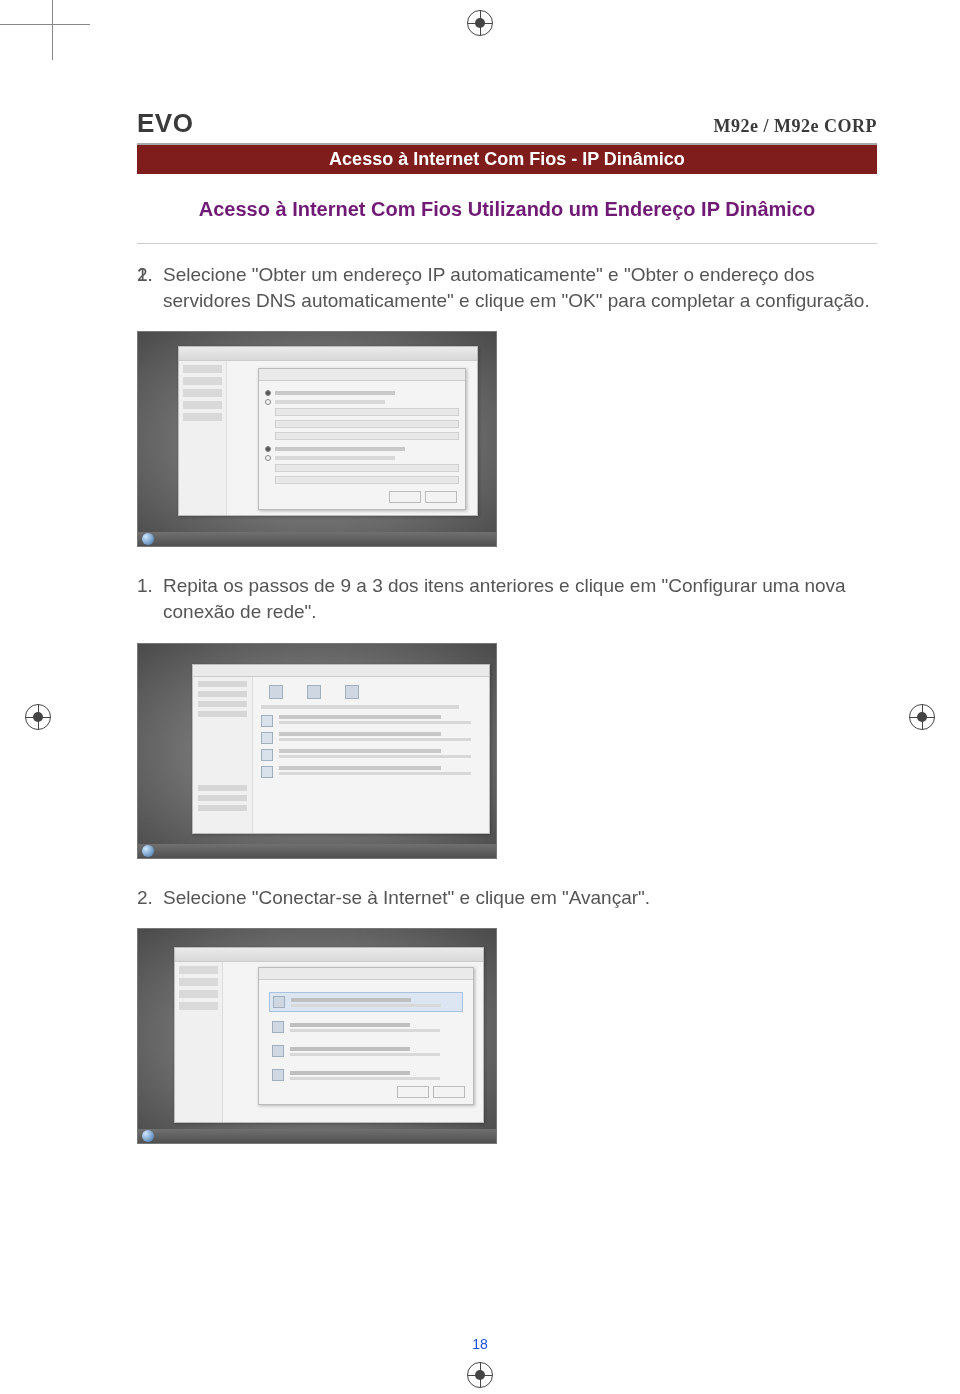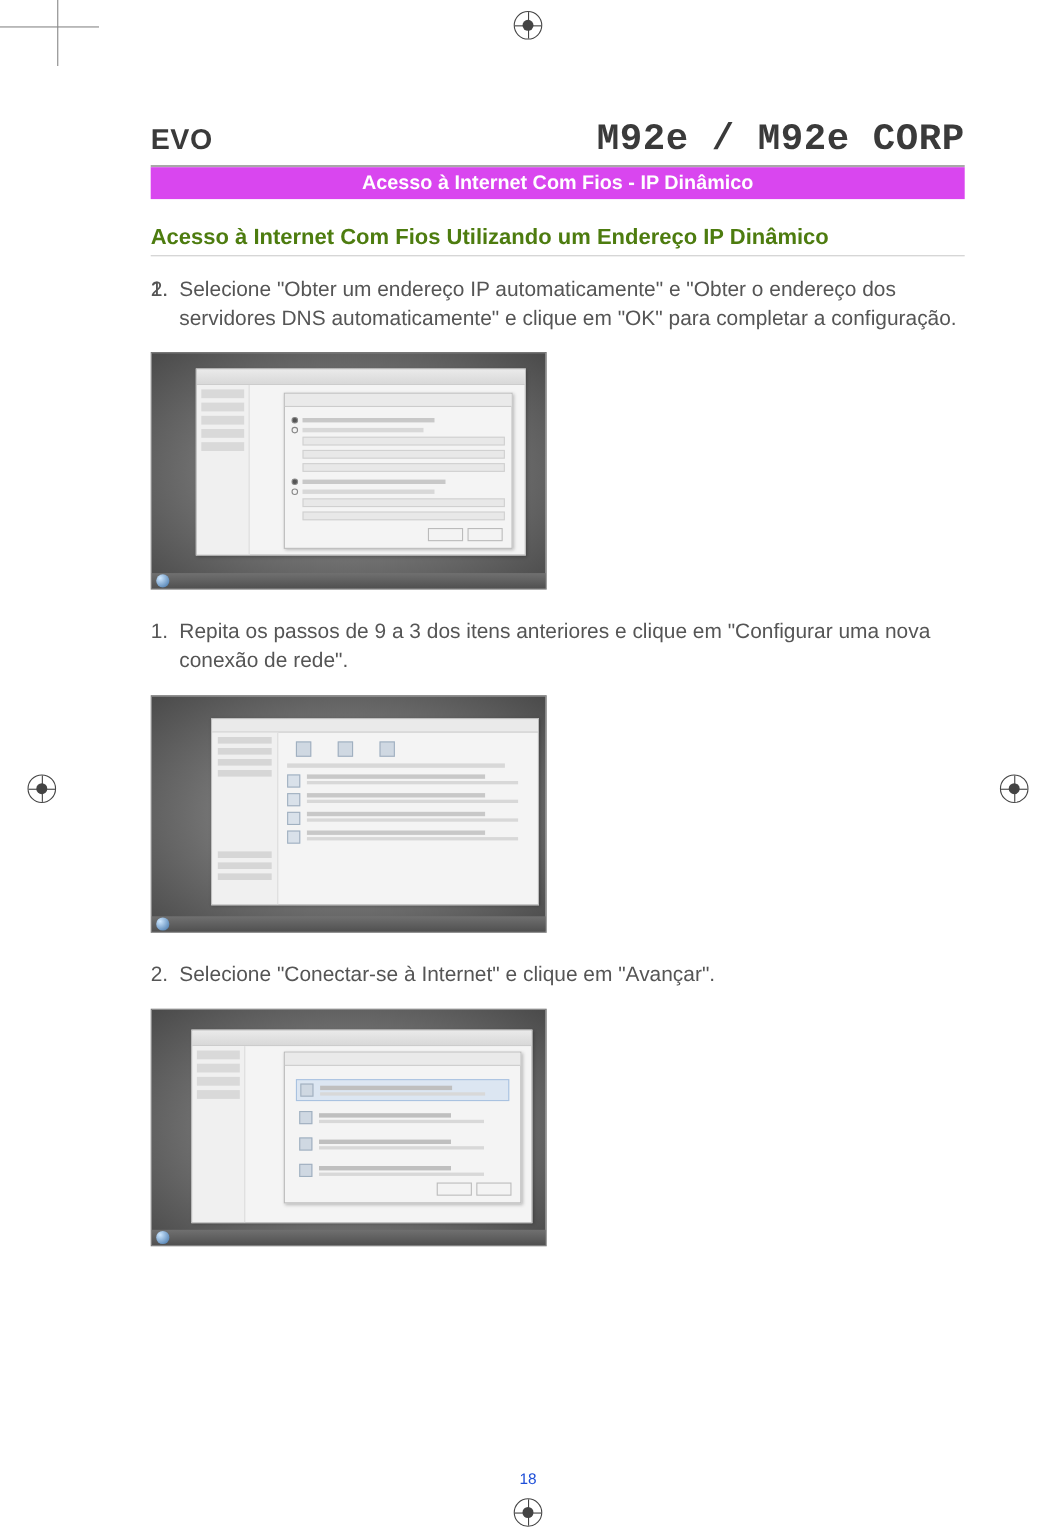--- a/index.html
+++ b/index.html
@@ -53,44 +53,45 @@
     align-items: baseline;
   }
   .title-band .brand {
     font-family: Arial Black, Arial, sans-serif;
     font-weight: 900;
     font-size: 26px;
     color: #3a3a3a;
     letter-spacing: 0.5px;
   }
   .title-band .model {
-    font-family: Liberation Mono, monospace;
+    font-family: Liberation Serif, serif;
     font-weight: 900;
-    font-size: 34px;
+    font-size: 18px;
     color: #3a3a3a;
     letter-spacing: 0.5px;
   }
 
   .section-band {
-    background: #d946ef;
+    background: #7f1d1d;
     color: #ffffff;
     font-size: 18px;
     font-weight: 600;
     text-align: center;
     padding: 4px 0;
     margin-top: 0;
   }
 
   .section-heading {
     font-size: 20px;
     font-weight: 600;
-    color: #4d7c0f;
+    color: #701a75;
     margin-top: 24px;
     border-bottom: 1px solid #ccc;
-    padding-bottom: 4px;
+    padding-bottom: 22px;
+    text-align: center;
   }
 
   ol.steps {
     list-style: none;
     margin-top: 18px;
     font-size: 19px;
     color: #555;
     line-height: 1.35;
   }
   ol.steps li {

